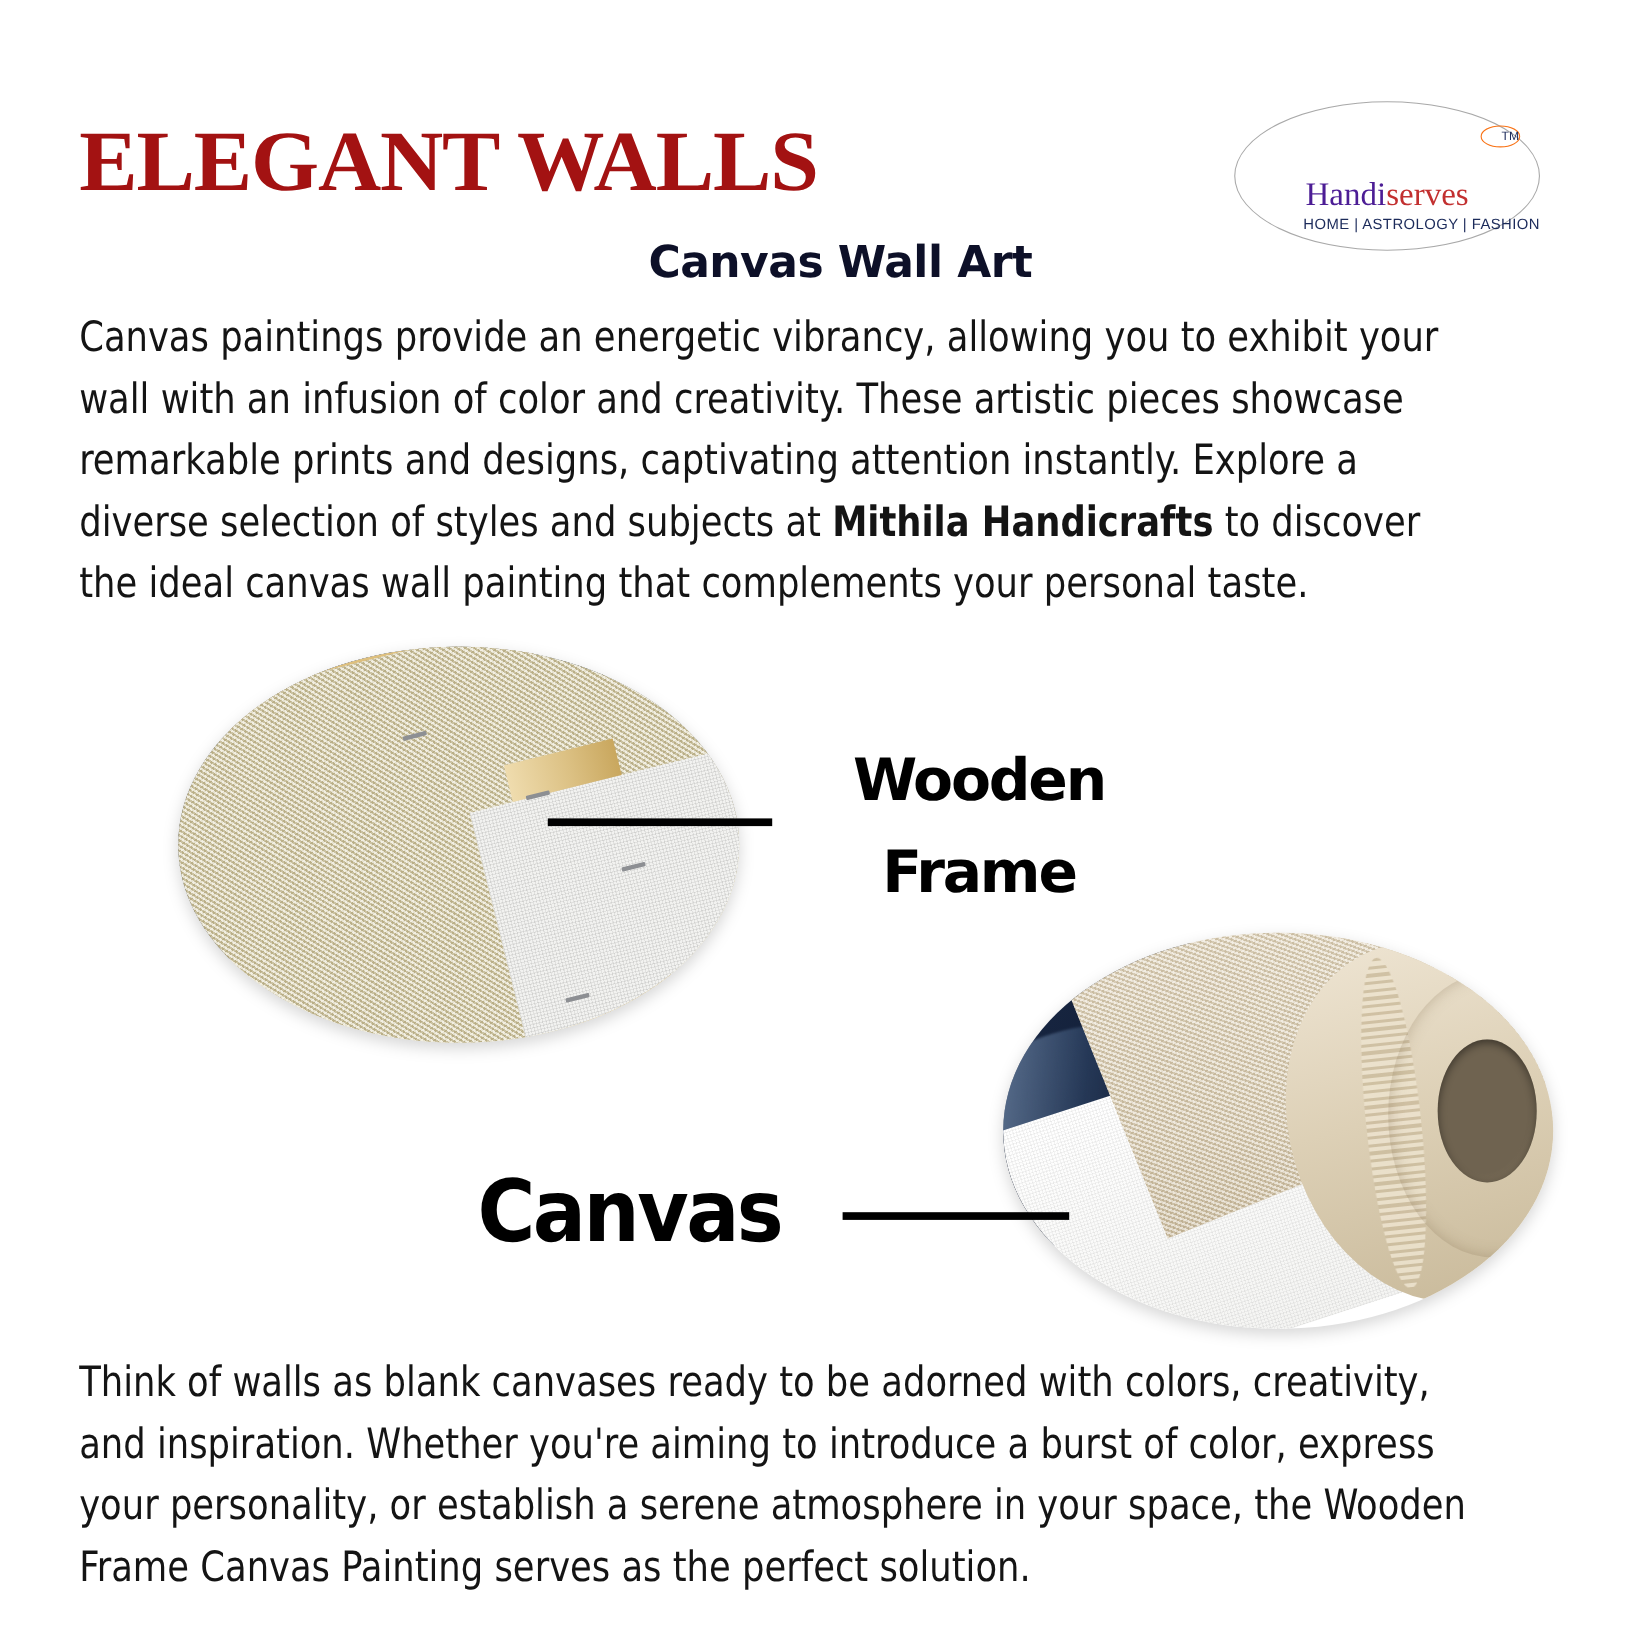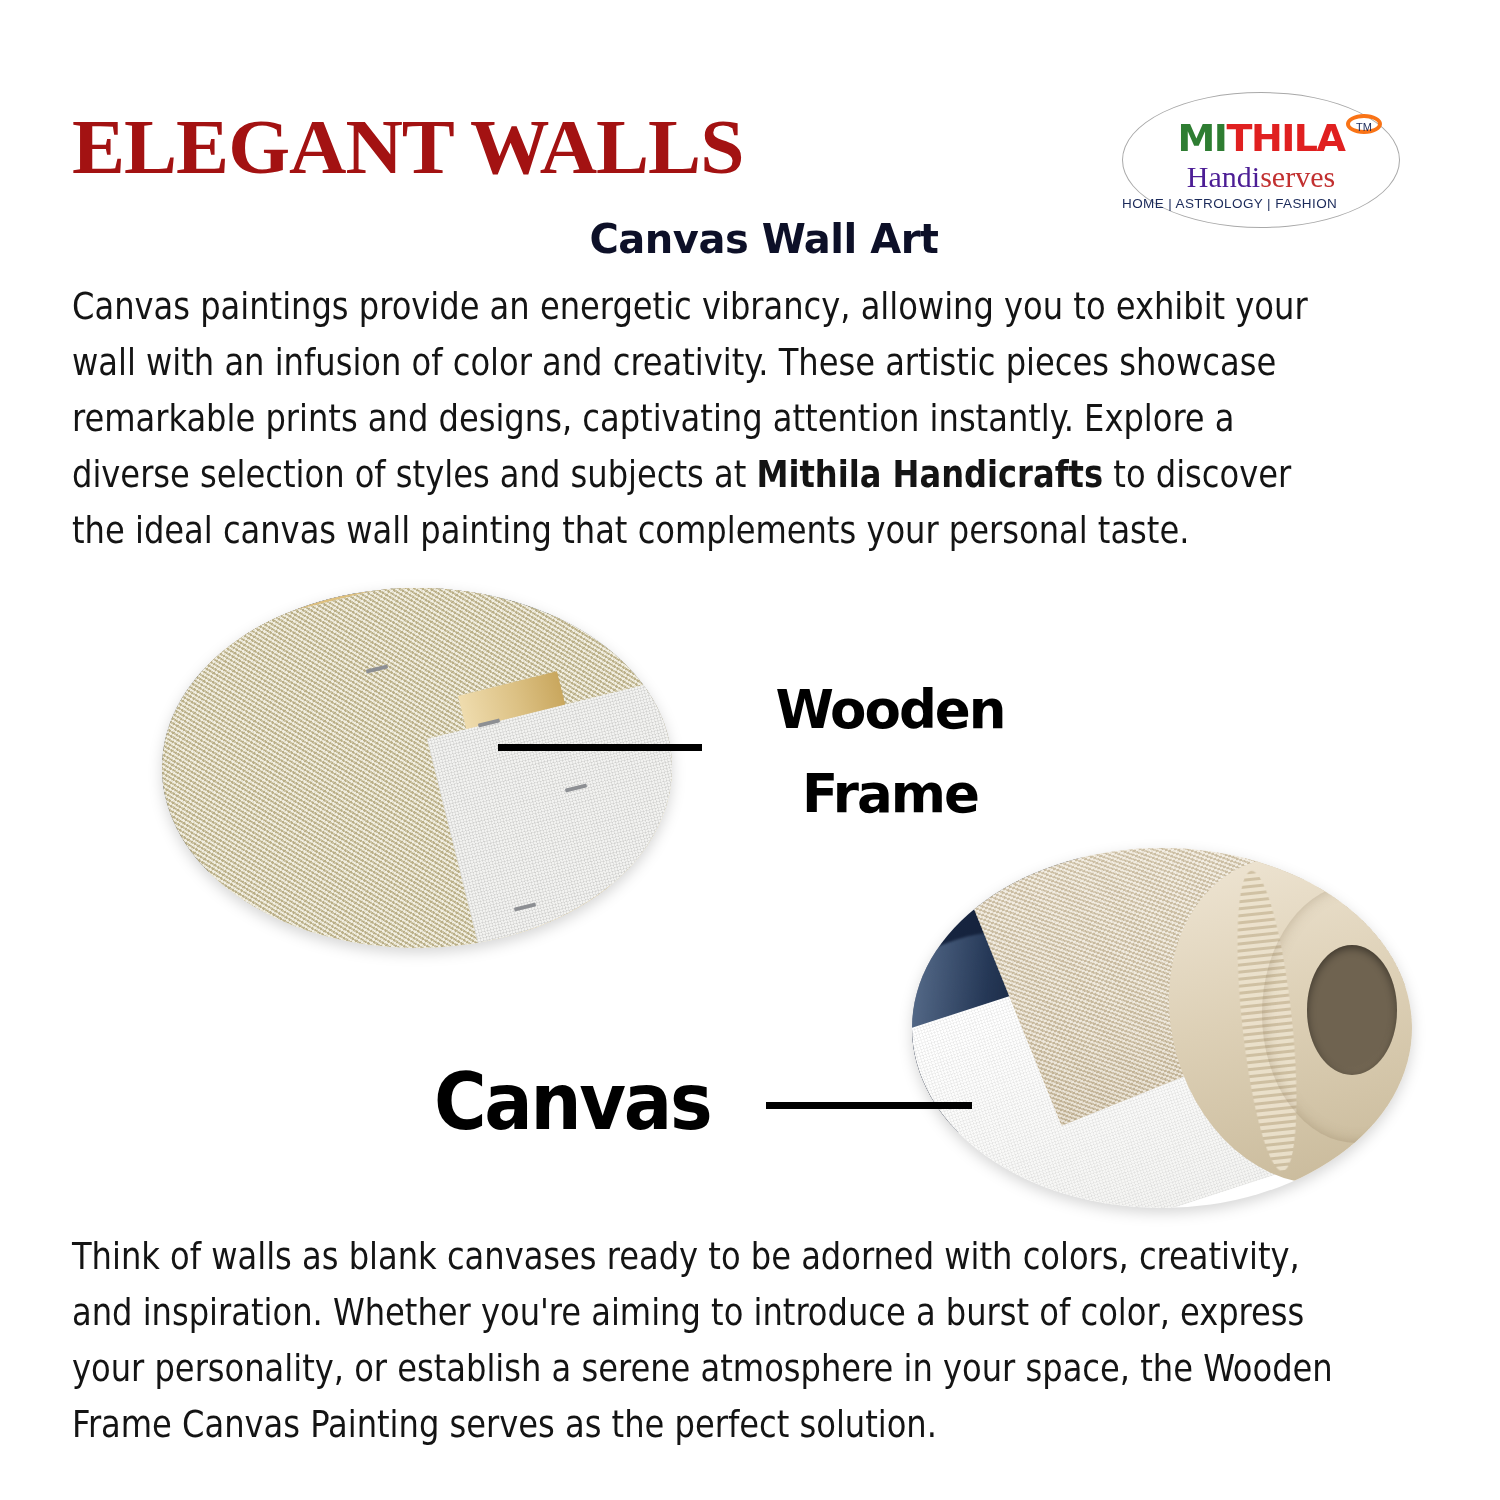--- a/index.html
+++ b/index.html
@@ -40,35 +40,35 @@
     font-weight:700;
     font-size:38px;
     line-height:38px;
     letter-spacing:-1.5px;
   }
   #logo .wm-mi { color:#2e7d32; }
   #logo .wm-thila { color:#e02020; }
   #logo .tm {
     position:absolute; right:18px; top:22px;
     font-size:11px; color:#1b2a5a;
-    border:4px solid #f97316; border-radius:50%;
-    width:36px; height:20px; line-height:18px; text-align:center;
+    border:1px solid #f97316; border-radius:50%;
+    width:36px; height:20px; line-height:18px; text-align:right;
     font-family:"Liberation Sans", sans-serif;
   }
   #logo .handicrafts {
     position:absolute; left:0; right:0; top:70px;
     text-align:center;
     font-family:"Liberation Serif", serif;
     font-size:30px; line-height:30px;
   }
   #logo .hc-a { color:#4c1d95; }
   #logo .hc-b { color:#c23030; }
   #logo .tagline {
     position:absolute; left:0; right:0; top:104px;
-    text-align:left;
+    text-align:right;
     font-size:13.5px; letter-spacing:0.4px;
     color:#1b2a5a;
     font-family:"Liberation Sans", sans-serif;
   }
 
   #subtitle {
     position:absolute; left:0; right:0; top:216px;
     text-align:center;
     font-family:"DejaVu Sans", sans-serif;
     font-weight:700;
@@ -342,23 +342,20 @@
   #leader-frame { left:498px; top:744px; width:204px; }
   #leader-canvas { left:766px; top:1102px; width:206px; }
 </style>
 </head>
 <body>
 
 <div id="brand-title">ELEGANT WALLS</div>
 
 <div id="logo">
   <div class="oval"></div>
-  <div class="wordmark">
-    <span class="wm-mi">MI</span><span class="wm-thila">THILA</span>
-  </div>
   <div class="tm">TM</div>
   <div class="handicrafts">
     <span class="hc-a">Handi</span><span class="hc-b">serves</span>
   </div>
   <div class="tagline">HOME | ASTROLOGY | FASHION</div>
 </div>
 
 <div id="subtitle">Canvas Wall Art</div>
 
 <div class="copy" id="copy-top"><span>Canvas paintings provide an energetic vibrancy, allowing you to exhibit your wall with an infusion of color and creativity. These artistic pieces showcase remarkable prints and designs, captivating attention instantly. Explore a diverse selection of styles and subjects at </span><b>Mithila Handicrafts</b><span> to discover the ideal canvas wall painting that complements your personal taste.</span></div>

